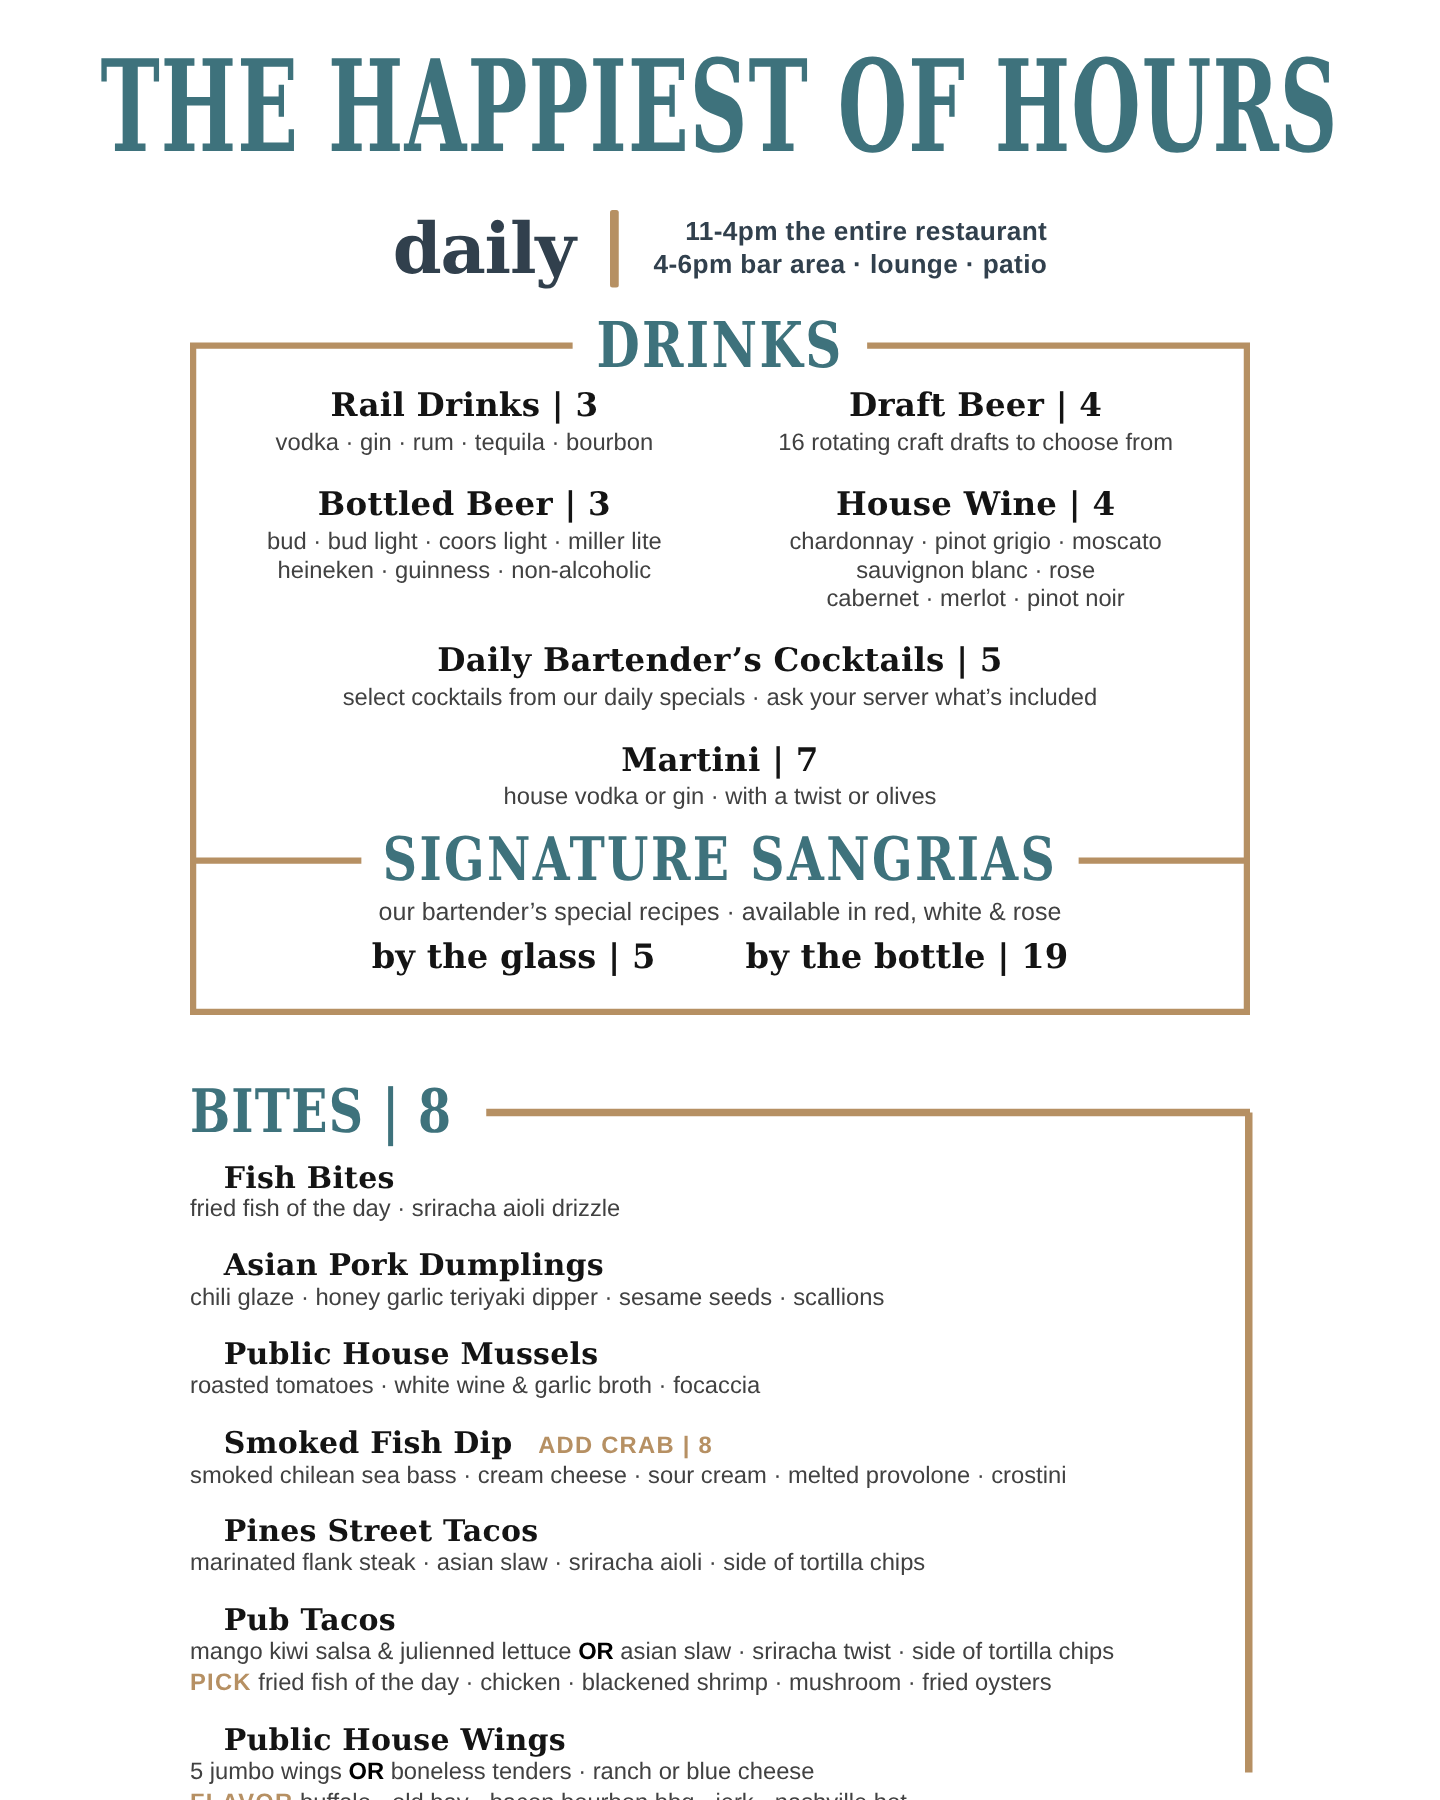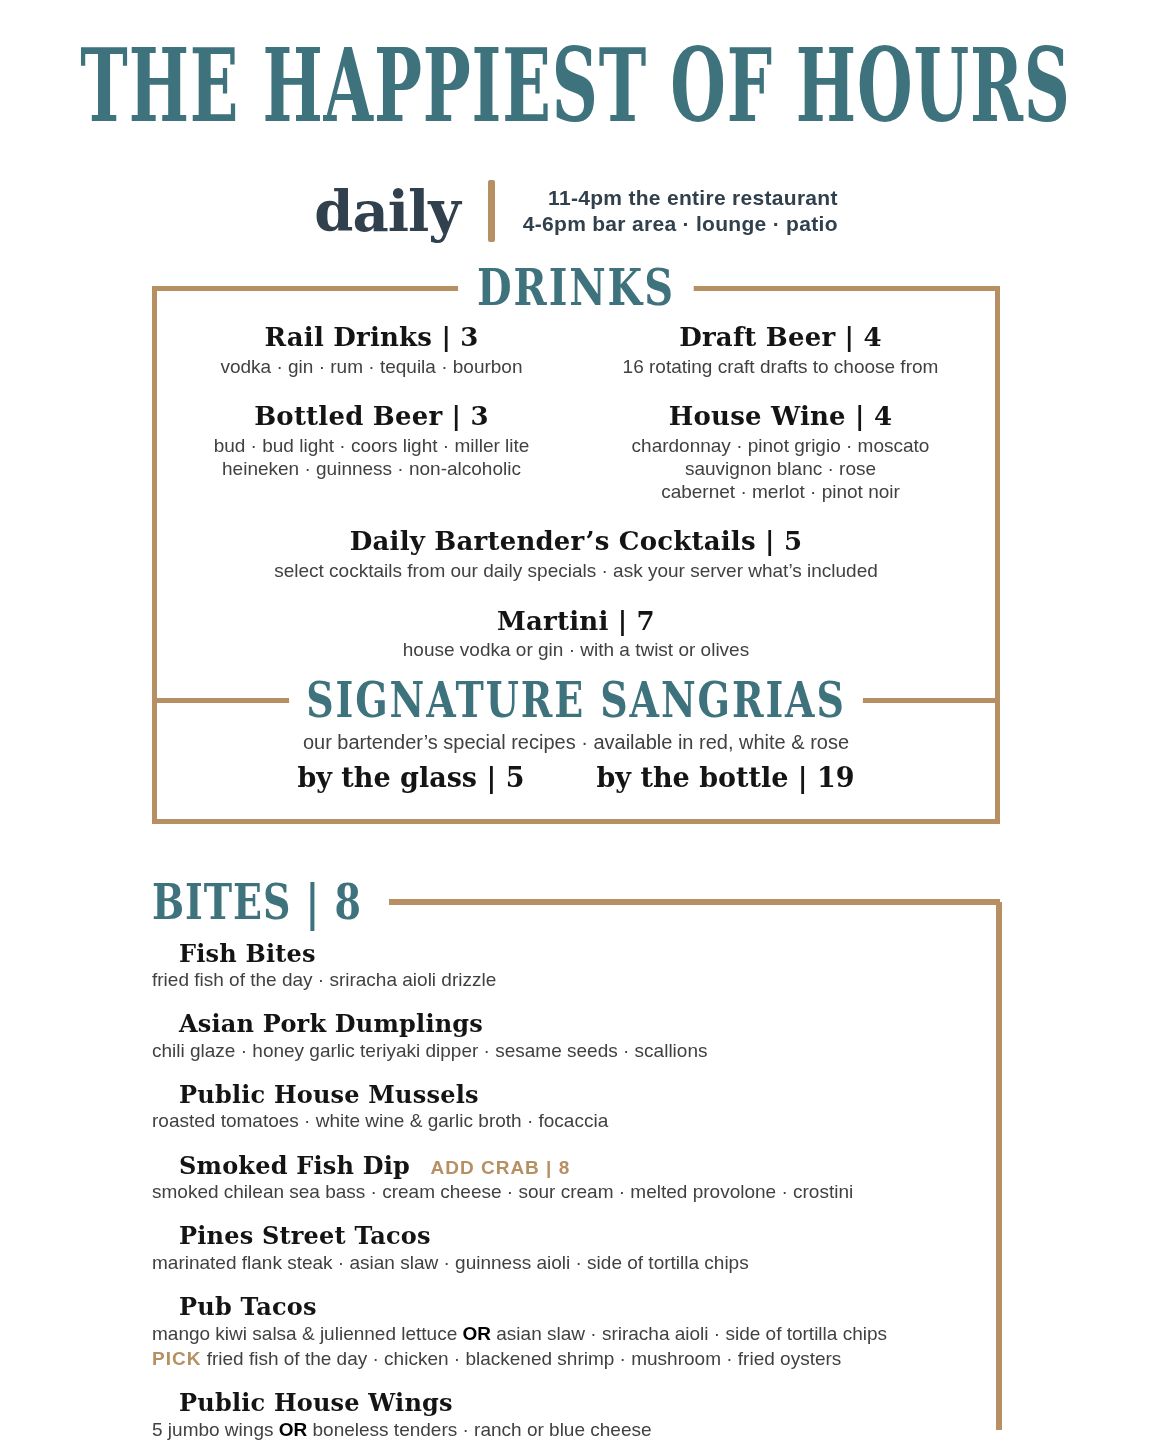--- a/index.html
+++ b/index.html
@@ -25,21 +25,21 @@
     display:flex;justify-content:center;align-items:flex-start;
   }
   .main-title span{
     font-family:"DejaVu Serif", serif;font-weight:700;
     font-size:76px;line-height:1.1;letter-spacing:1px;
     color:var(--teal);white-space:nowrap;
     transform:scale(0.84,1.34);transform-origin:center top;
   }
 
   
-  .schedule{display:flex;justify-content:center;align-items:center;gap:28px;margin-top:20px;}
+  .schedule{display:flex;justify-content:center;align-items:center;gap:28px;margin-top:8px;}
   .schedule-label{
     font-family:"DejaVu Serif", serif;font-weight:700;
     font-size:56px;color:var(--navy);line-height:1;letter-spacing:-1px;
   }
   .schedule-bar{width:7px;height:62px;background:var(--tan);border-radius:2px;}
   .schedule-lines{
     font-weight:700;font-size:21px;color:var(--navy);
     line-height:1.25;text-align:right;letter-spacing:0.3px;
   }
 
@@ -197,27 +197,27 @@
     <div class="bite">
       <div class="bite-name">
         <span>Smoked Fish Dip</span>
         <span class="addon">ADD CRAB | 8</span>
       </div>
       <div class="bite-desc">smoked chilean sea bass · cream cheese · sour cream · melted provolone · crostini</div>
     </div>
 
     <div class="bite">
       <div class="bite-name">Pines Street Tacos</div>
-      <div class="bite-desc">marinated flank steak · asian slaw · guinness aioli · side of tortilla chips</div>
+      <div class="bite-desc">marinated flank steak · asian slaw · sriracha aioli · side of tortilla chips</div>
     </div>
 
     <div class="bite">
       <div class="bite-name">Pub Tacos</div>
       <div class="bite-desc">
-        <span>mango kiwi salsa &amp; julienned lettuce </span><span class="bold">OR</span><span> asian slaw · sriracha aioli · side of tortilla chips</span>
+        <span>mango kiwi salsa &amp; julienned lettuce </span><span class="bold">OR</span><span> asian slaw · sriracha twist · side of tortilla chips</span>
       </div>
       <div class="bite-desc">
         <span class="tan-label">PICK</span><span> fried fish of the day · chicken · blackened shrimp · mushroom · fried oysters</span>
       </div>
     </div>
 
     <div class="bite">
       <div class="bite-name">Public House Wings</div>
       <div class="bite-desc">
         <span>5 jumbo wings </span><span class="bold">OR</span><span> boneless tenders · ranch or blue cheese</span>

